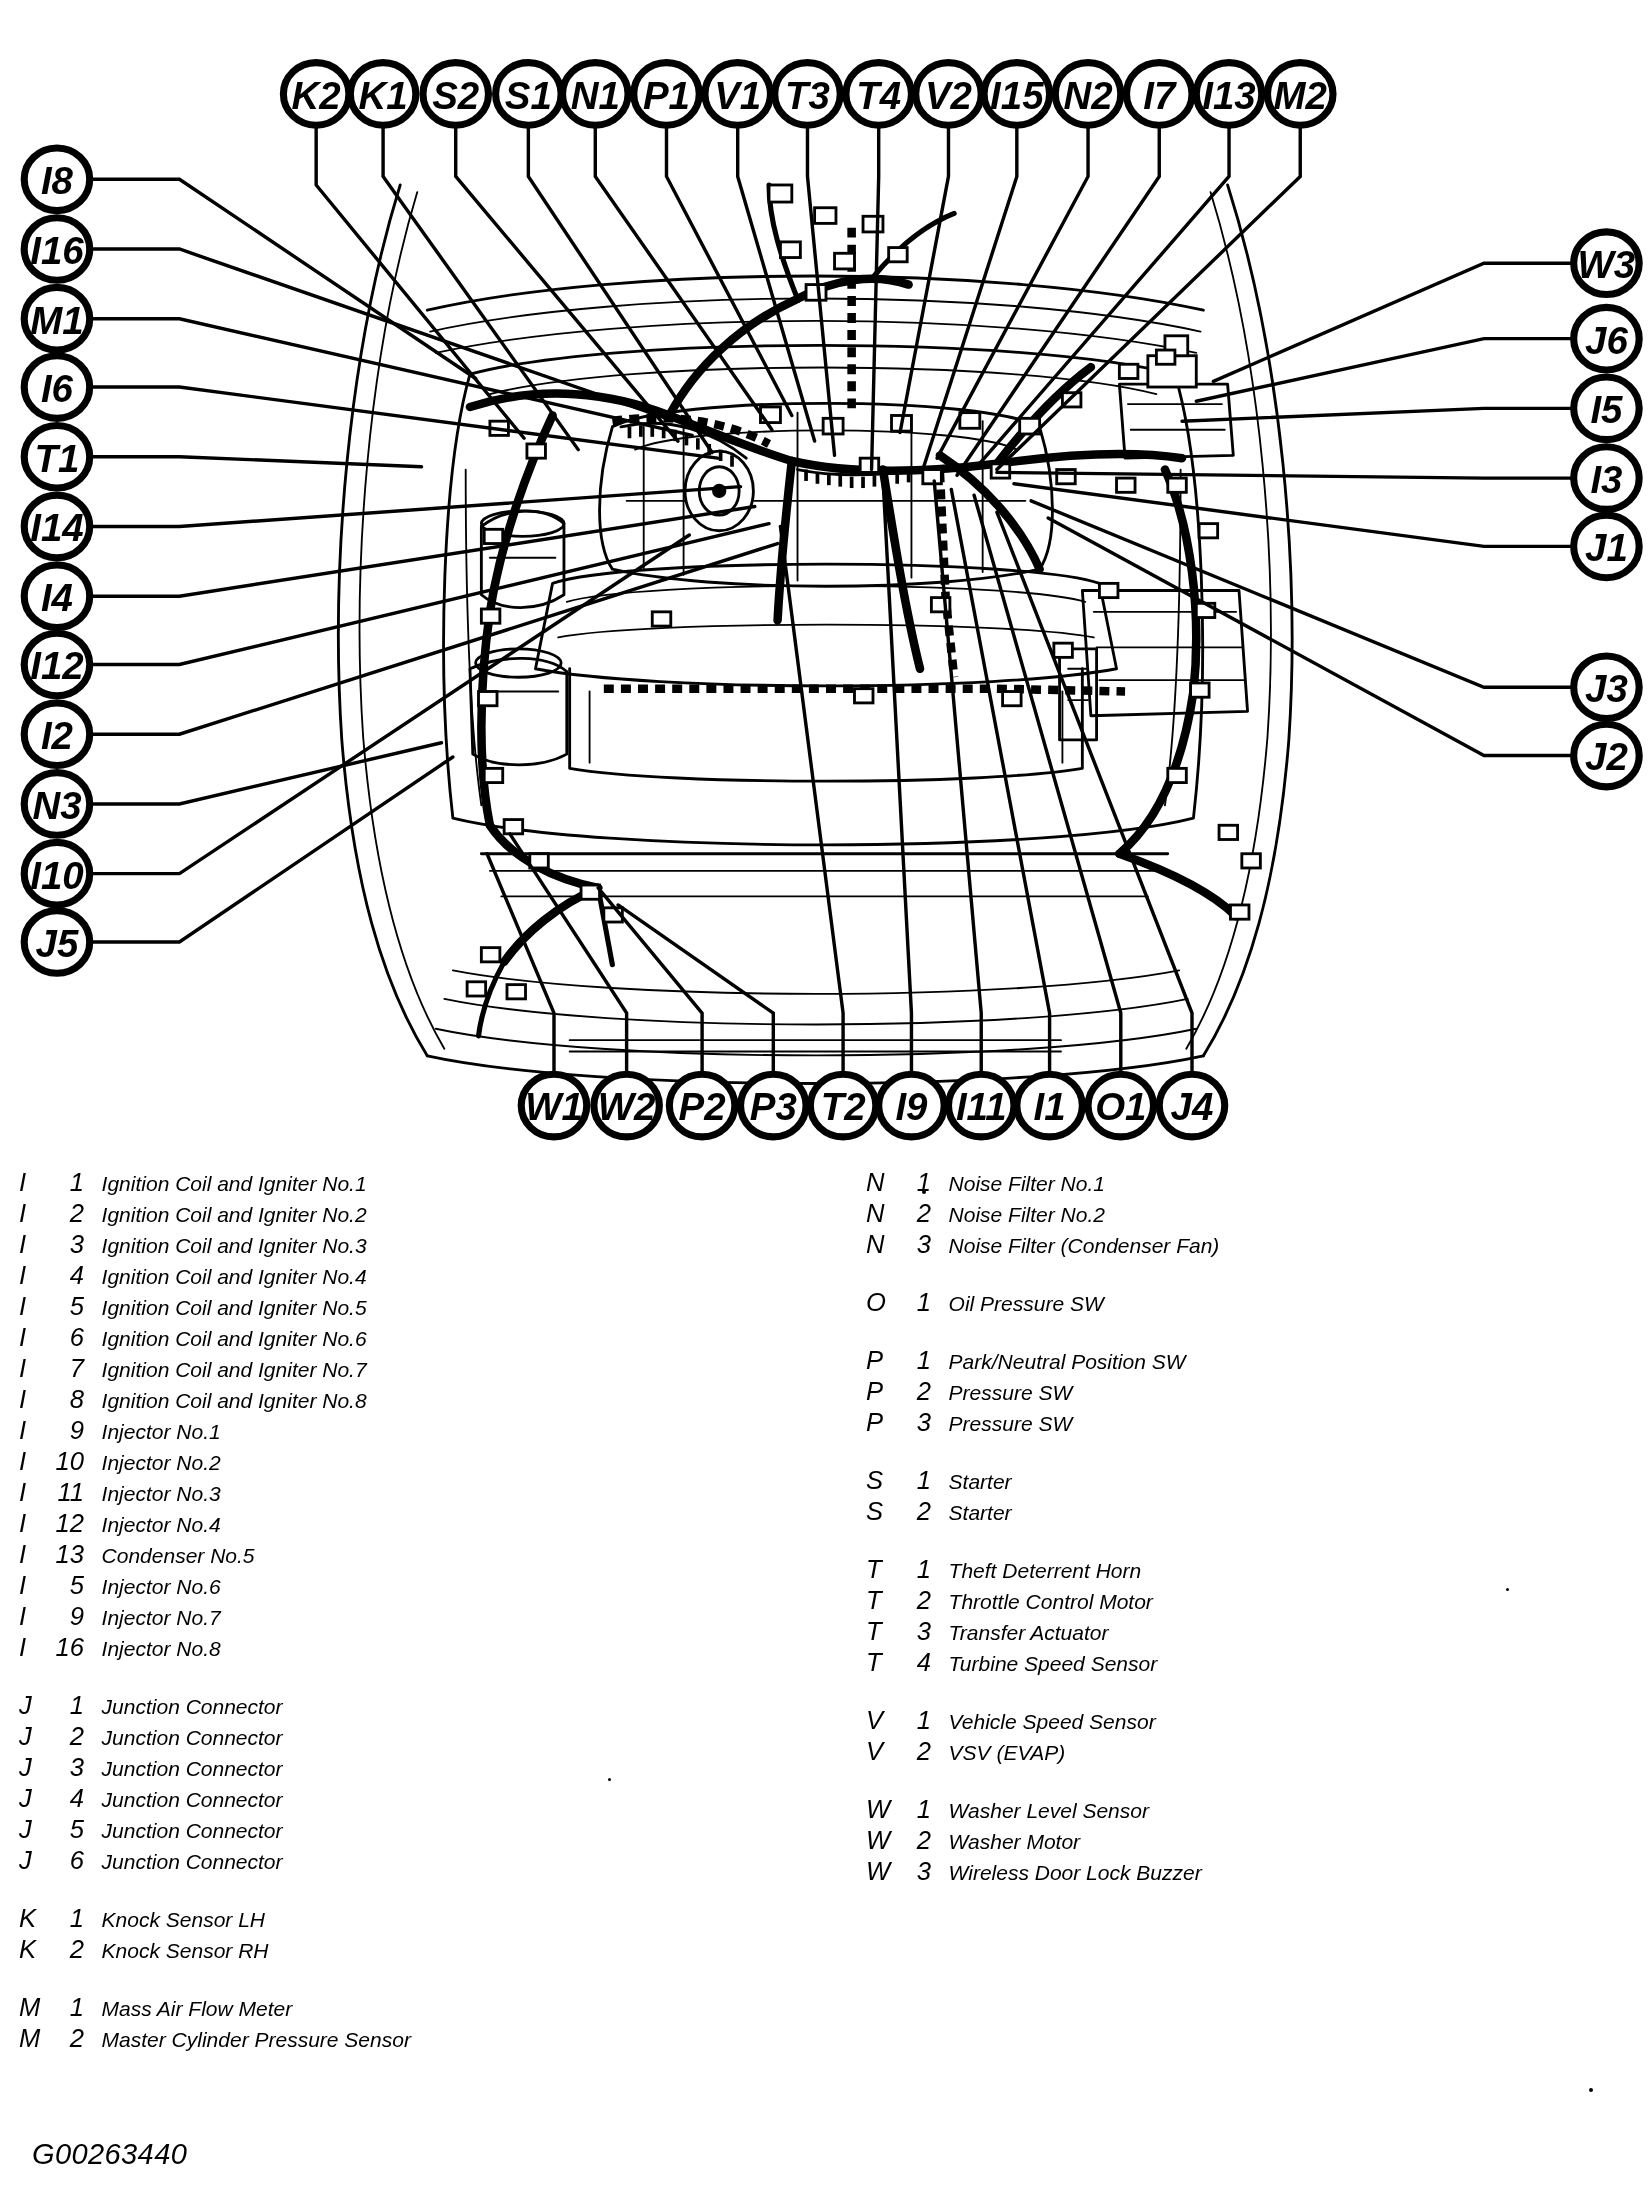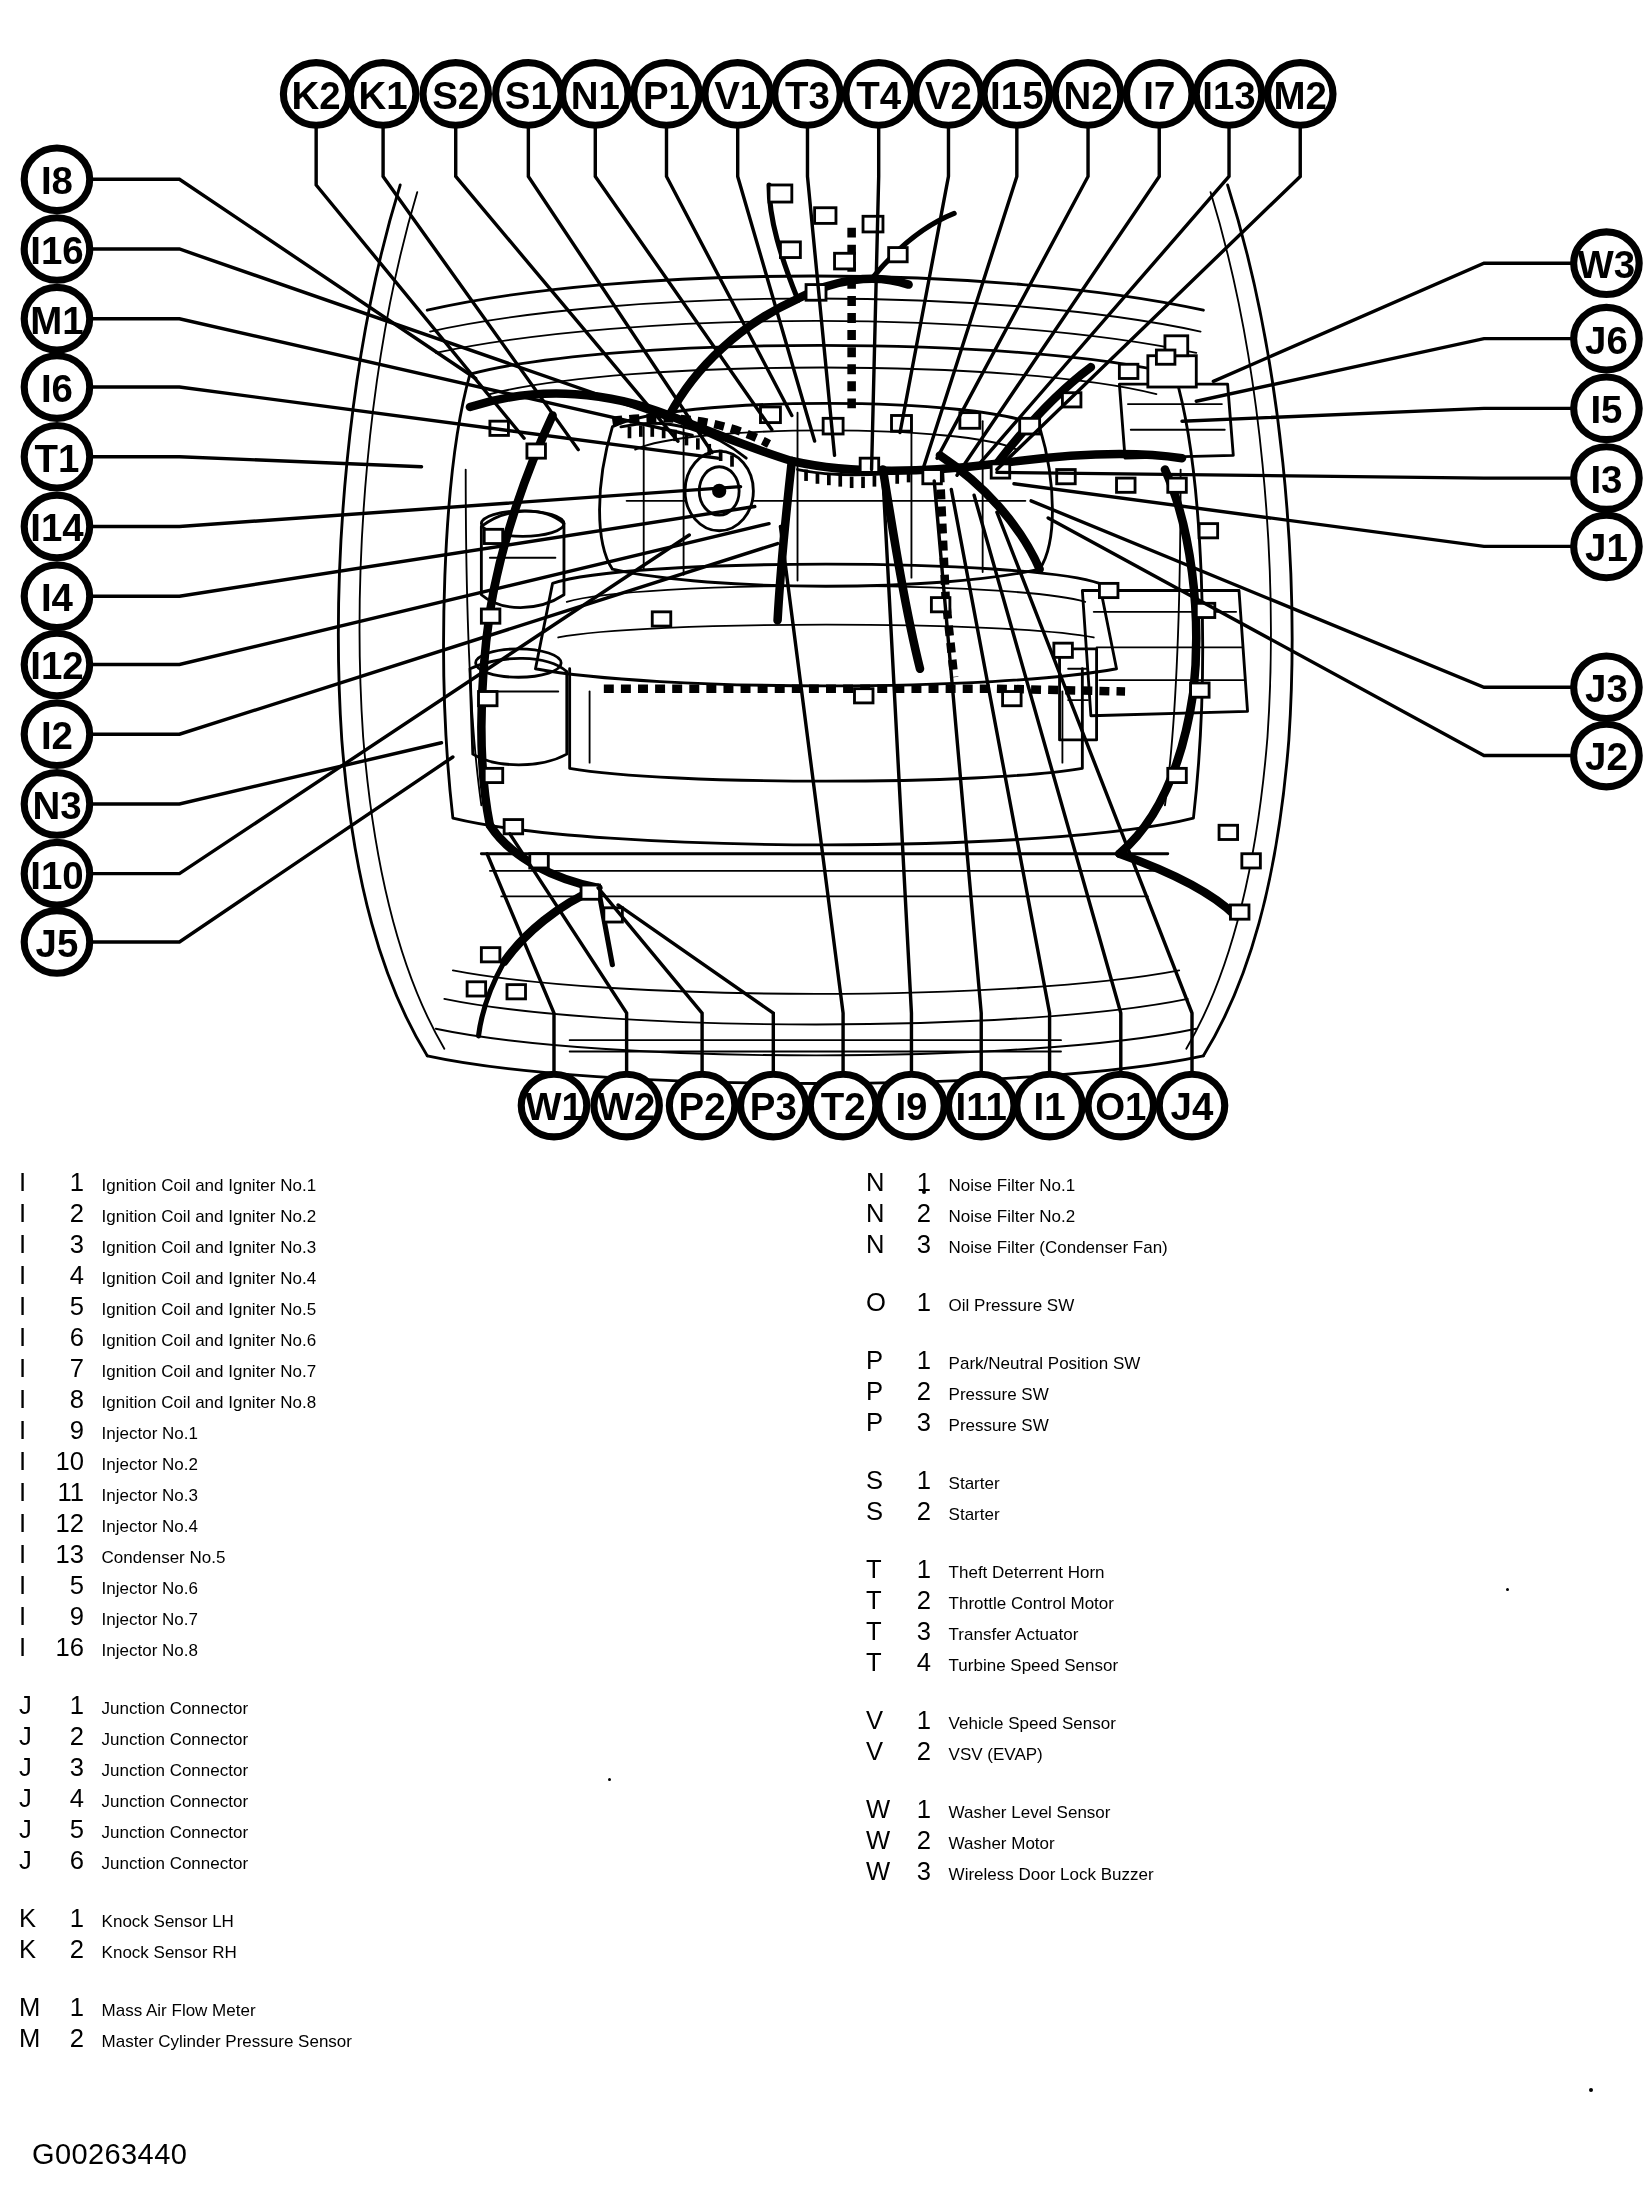--- a/index.html
+++ b/index.html
@@ -3,21 +3,21 @@
 <meta charset="utf-8">
 <style>
   html,body{margin:0;padding:0;background:#fff;}
   body{
     width:1652px;height:2205px;
     font-family:"Liberation Sans", sans-serif;
     color:#000;
     position:relative;
     overflow:hidden;
   }
-  #sheet{position:absolute;inset:0;}
+  #sheet{position:absolute;inset:0;font-style:italic;}
 
   
   #diagram{position:absolute;left:0;top:0;width:1652px;height:1144px;}
   #diagram svg{display:block;width:1652px;height:1144px;}
 
   .cal-txt{
     font-family:"Liberation Sans", sans-serif;
     font-size:27px;font-weight:700;
     text-anchor:middle;dominant-baseline:central;
     fill:#000;
@@ -43,21 +43,21 @@
   #colR{left:866px;width:784px;}
 
   .grp{margin:0 0 27px 0;}
   .row{
     display:flex;align-items:baseline;
     height:31px;line-height:31px;
     white-space:nowrap;
   }
   .ltr{width:27px;flex:0 0 27px;font-size:25.6px;}
   .num{width:38px;flex:0 0 38px;font-size:25.6px;text-align:right;padding-right:0;}
-  .nm{font-size:17px;padding-left:17.6px;}
+  .nm{font-size:21px;padding-left:17.6px;}
   .cont .ltr,.cont .num{visibility:hidden;}
   #footer{
     position:absolute;left:32px;top:2138px;
     font-size:29px;letter-spacing:0.4px;
   }
   .dot-a{position:absolute;left:922px;top:1190px;width:4px;height:4px;background:#000;border-radius:50%;}
   .dot-b{position:absolute;left:608px;top:1778px;width:3.2px;height:3.2px;background:#000;border-radius:50%;}
   .dot-c{position:absolute;left:1506px;top:1588px;width:3.2px;height:3.2px;background:#000;border-radius:50%;}
   .dot-d{position:absolute;left:1589px;top:2088px;width:4px;height:4px;background:#000;border-radius:50%;}
 </style>

